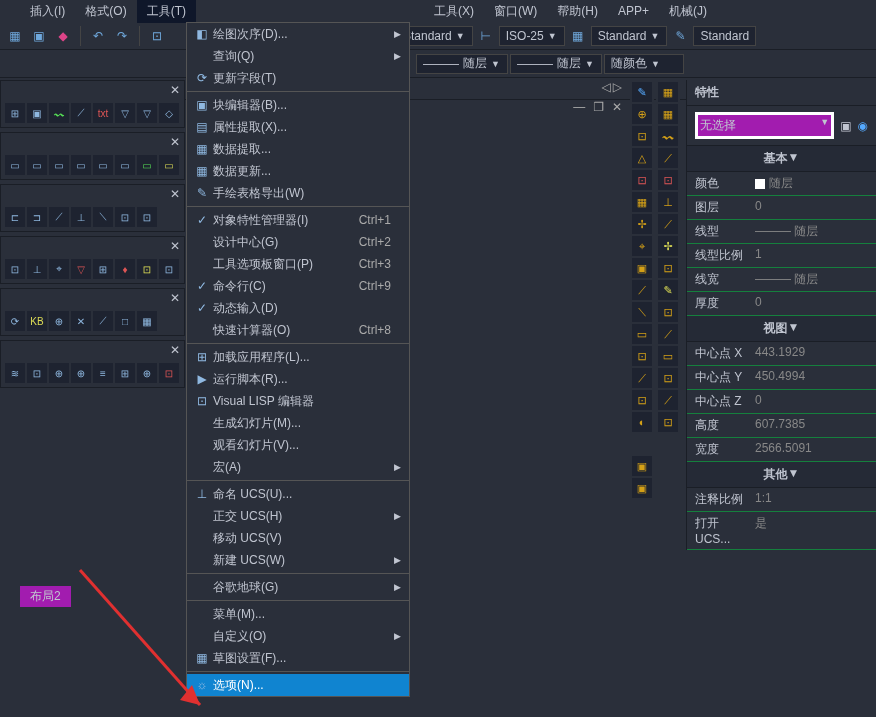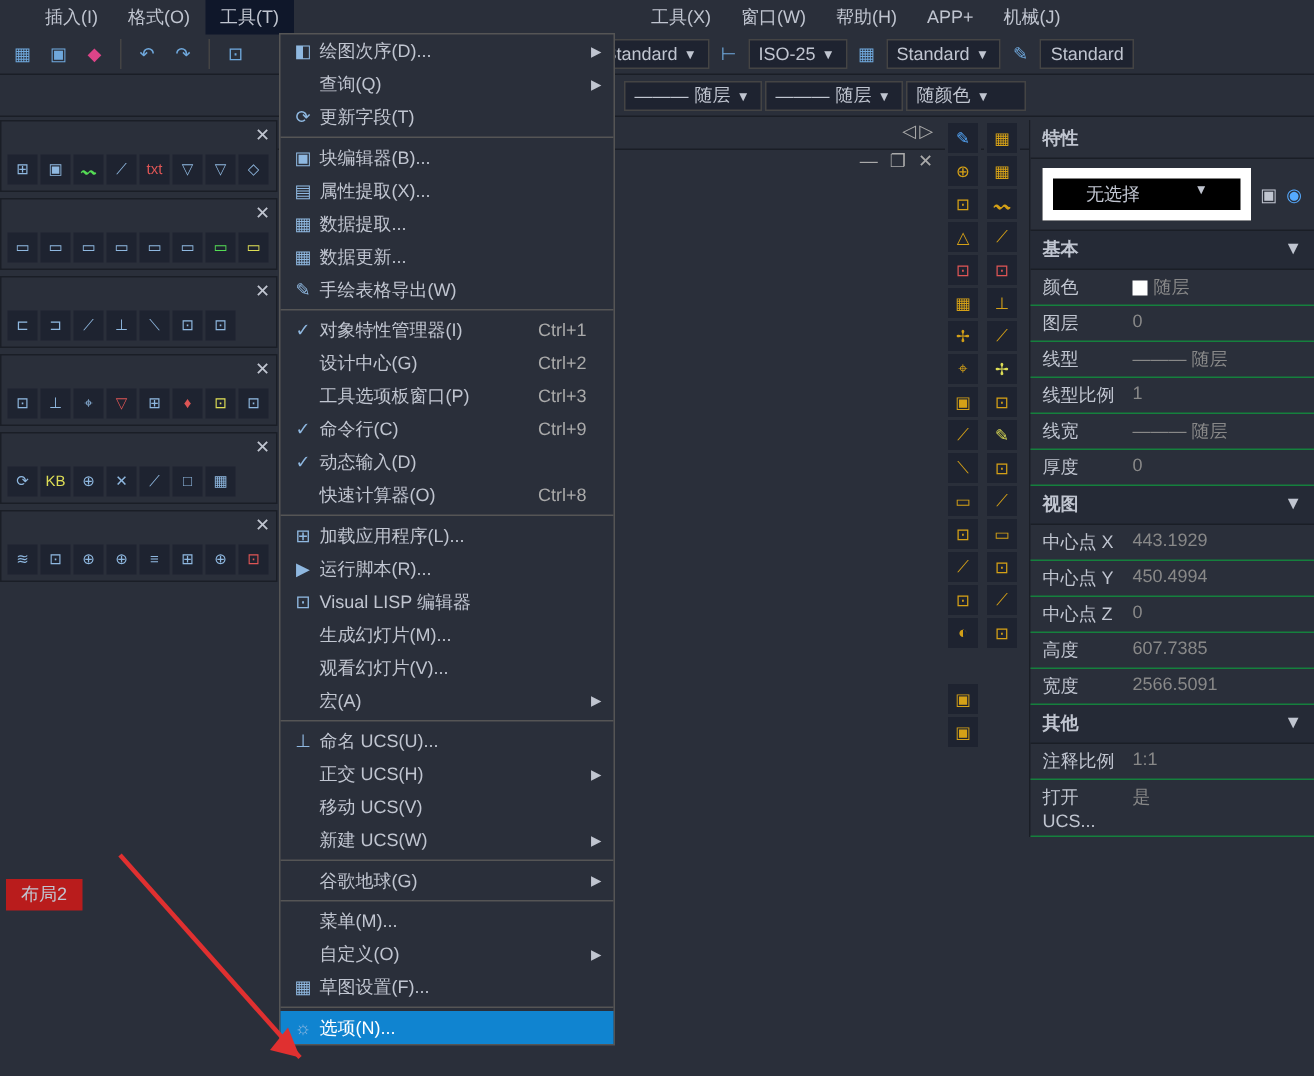--- a/index.html
+++ b/index.html
@@ -37,30 +37,30 @@
 
 .rstrip { position: absolute; top: 80px; width: 24px; background: #2a2f3a; display: flex; flex-direction: column; gap: 2px; padding: 2px; }
 .rstrip1 { right: 222px; }
 .rstrip2 { right: 196px; }
 .rs-btn { width: 20px; height: 20px; background: #1e2330; display: flex; align-items: center; justify-content: center; color: #d4a017; font-size: 11px; }
 
 
 .props { position: absolute; right: 0; top: 80px; width: 190px; background: #2a2f3a; border-left: 1px solid #1a1e26; }
 .props-title { background: #2a2f3a; padding: 4px 8px; font-weight: bold; color: #c0c5d0; border-bottom: 1px solid #1a1e26; }
 .props-sel { display: flex; align-items: center; padding: 6px 8px; gap: 6px; border-bottom: 1px solid #1a1e26; }
-.props-sel-combo { flex: 1; background: #000000; border: 7px solid #ffffff; padding: 2px 22px; }
-.props-section { padding: 4px 8px; font-weight: bold; background: #252a36; border-bottom: 1px solid #1a1e26; display: flex; justify-content: space-between; }
+.props-sel-combo { flex: 1; background: #a21caf; border: 3px solid #ffffff; padding: 2px 2px; }
+.props-section { padding: 4px 8px; font-weight: bold; background: #252a36; border-bottom: 1px solid #1a1e26; display: flex; justify-content: center; }
 .props-row { display: flex; padding: 3px 8px; border-bottom: 1px solid #15803d; }
 .props-key { width: 60px; color: #c0c5d0; }
 .props-val { flex: 1; color: #888; }
 .swatch { display: inline-block; width: 10px; height: 10px; background: #fff; margin-right: 4px; vertical-align: middle; }
 
 
 .layout-tabs { position: absolute; left: 4px; bottom: 110px; display: flex; gap: 2px; }
-.layout-tab { background: #b91c1c; padding: 2px 10px; }
+.layout-tab { background: #a21caf; padding: 2px 10px; margin-left: 16px; }
 
 
 .arrow { position: absolute; left: 70px; top: 560px; width: 150px; height: 160px; pointer-events: none; z-index: 200; }
 
 .sep-v { width: 1px; height: 20px; background: #444; margin: 0 4px; }
 </style>
 </head>
 <body>
 
 <div class="menubar">

